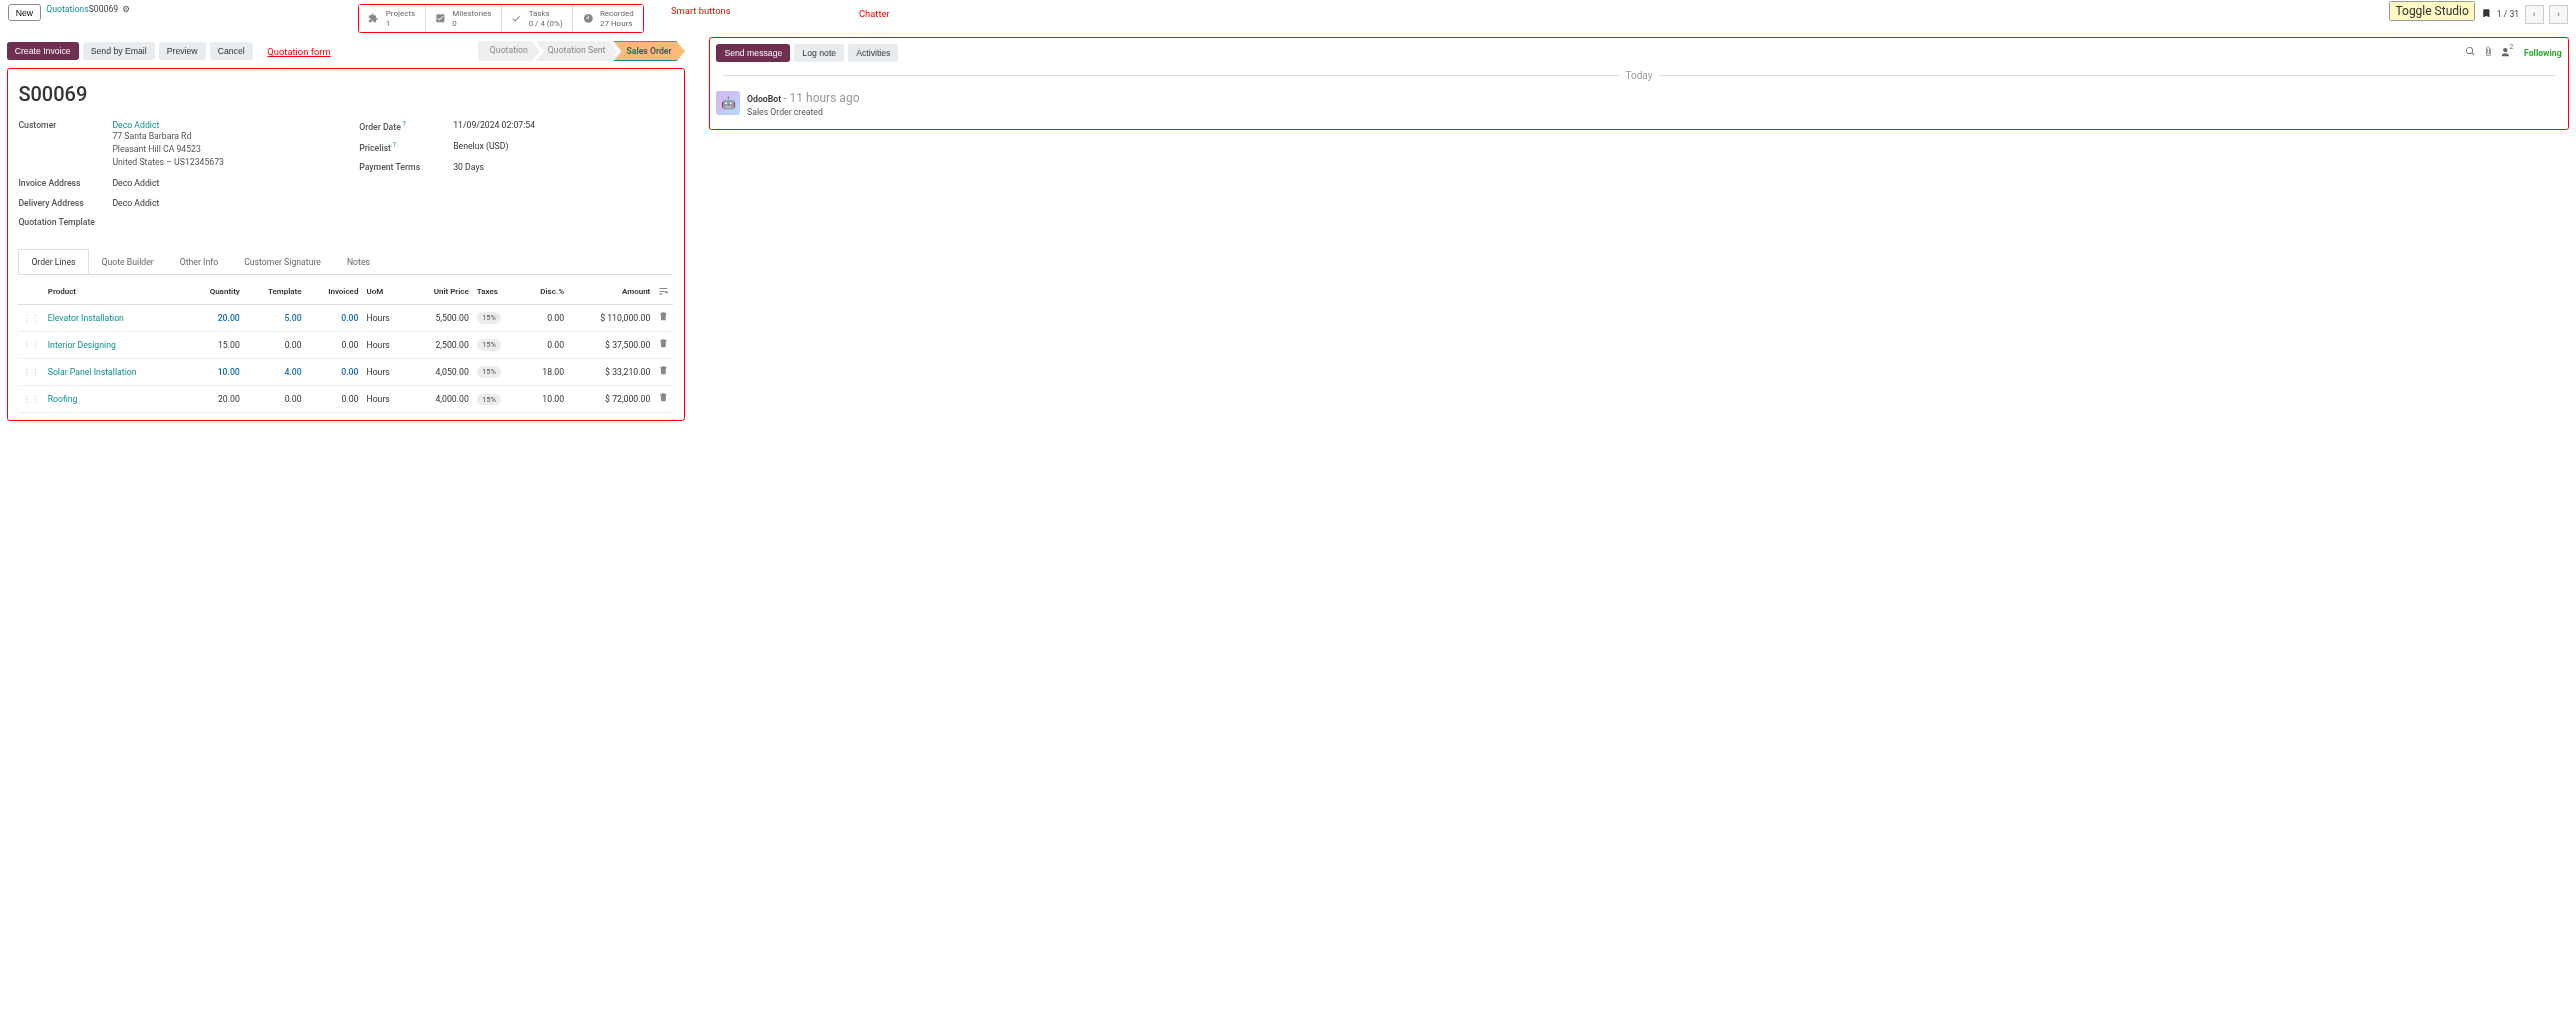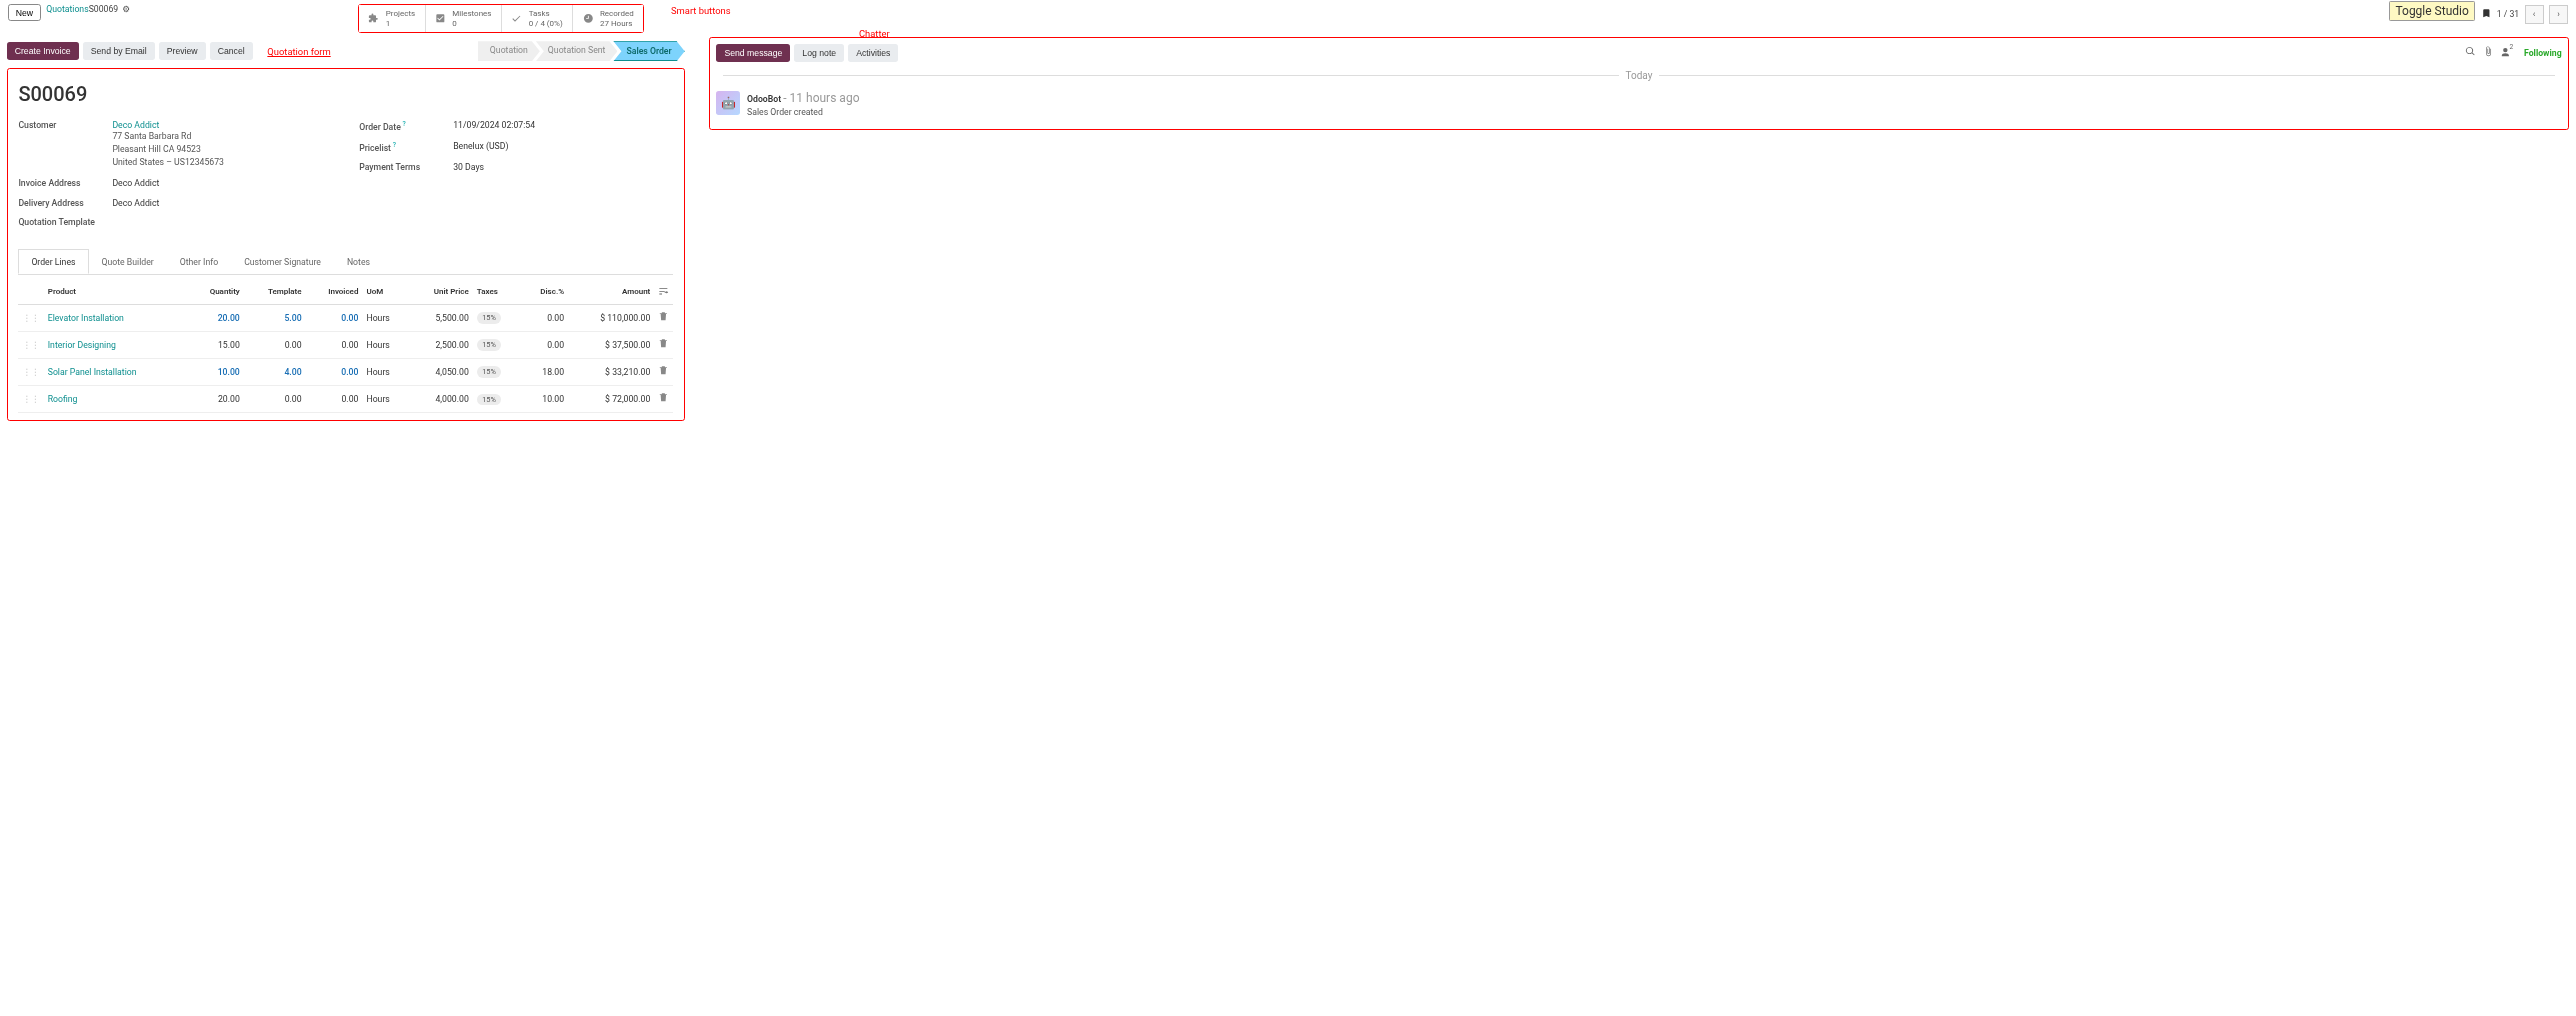--- a/index.html
+++ b/index.html
@@ -9,36 +9,36 @@
 .breadcrumb-block { display: flex; flex-direction: row; }
 .breadcrumb-link { color: #0e8f8f; font-size: 8.7px; text-decoration: none; }
 .breadcrumb-cur { color: #444; font-size: 8.7px; display: flex; align-items: center; gap: 4px; }
 .smart-buttons { display: flex; border: 1.3px solid red; border-radius: 2.7px; margin-left: 228px; }
 .smart-btn { display: flex; align-items: center; gap: 5.4px; padding: 4px 9.4px; border-right: 0.7px solid #ddd; background: #fff; }
 .smart-btn:last-child { border-right: none; }
 .smart-btn .icon { color: #888; width: 12px; height: 12px; }
 .smart-btn .labels { display: flex; flex-direction: column; font-size: 8px; color: #666; line-height: 1.2; }
 .anno { color: red; font-size: 9.4px; }
 .anno-smart { position: absolute; left: 671px; top: 5.4px; }
-.anno-chatter { position: absolute; left: 859px; top: 28px; }
+.anno-chatter { position: absolute; left: 859px; top: 8px; }
 .anno-form { color: red; text-decoration: underline; font-size: 9.4px; margin-left: 10.7px; }
 .top-right { margin-left: auto; display: flex; align-items: center; gap: 5.4px; }
 .tooltip-box { background: #fef9c3; border: 0.7px solid #999; padding: 2px 5.4px; font-size: 12px; border-radius: 1.3px; position: relative; top: -2.7px; }
 .pager { color: #444; font-size: 8.7px; }
 .nav-btn { width: 19px; height: 19px; border: 0.7px solid #ccc; background: #f7f7f7; display: inline-flex; align-items: center; justify-content: center; color: #555; }
 .main { display: flex; gap: 24px; padding: 0 6.7px 6.7px; }
 .left { flex: 0 0 678px; }
 .action-bar { display: flex; align-items: center; padding: 4px 0; gap: 4px; }
 .btn { padding: 4px 8px; border-radius: 2.7px; border: none; font-size: 8.7px; }
 .btn-primary { background: #6f3050; color: #fff; }
 .btn-secondary { background: #e9ecef; color: #333; }
 .statusbar { margin-left: auto; display: flex; }
 .status-step { position: relative; padding: 4px 12px; background: #efefef; color: #888; font-size: 8.7px; clip-path: polygon(0 0, calc(100% - 8px) 0, 100% 50%, calc(100% - 8px) 100%, 0 100%, 8px 50%); margin-left: -4px; }
 .status-step.first { clip-path: polygon(0 0, calc(100% - 8px) 0, 100% 50%, calc(100% - 8px) 100%, 0 100%); margin-left: 0; }
-.status-step.active { background: #7dd3fc; color: #0e6b6b; font-weight: 600; border: 0.7px solid #0e8f8f; text-align: right; }
+.status-step.active { background: #fdba74; color: #0e6b6b; font-weight: 600; border: 0.7px solid #0e8f8f; text-align: right; }
 .form-card { border: 1.3px solid red; border-radius: 2.7px; padding: 13.4px 10.7px 6.7px; margin-top: 2.7px; }
 .order-title { font-size: 20px; font-weight: 500; color: #333; margin-bottom: 13.4px; }
 .form-grid { display: flex; gap: 27px; }
 .form-col { flex: 1; }
 .field-row { display: flex; margin-bottom: 9.4px; font-size: 8.7px; }
 .field-label { width: 94px; color: #555; font-weight: 500; }
 .field-val { flex: 1; color: #333; }
 .link-val { color: #0e8f8f; }
 .addr { color: #555; line-height: 1.5; }
 .help-q { color: #1aafaf; font-size: 6.7px; vertical-align: super; }

